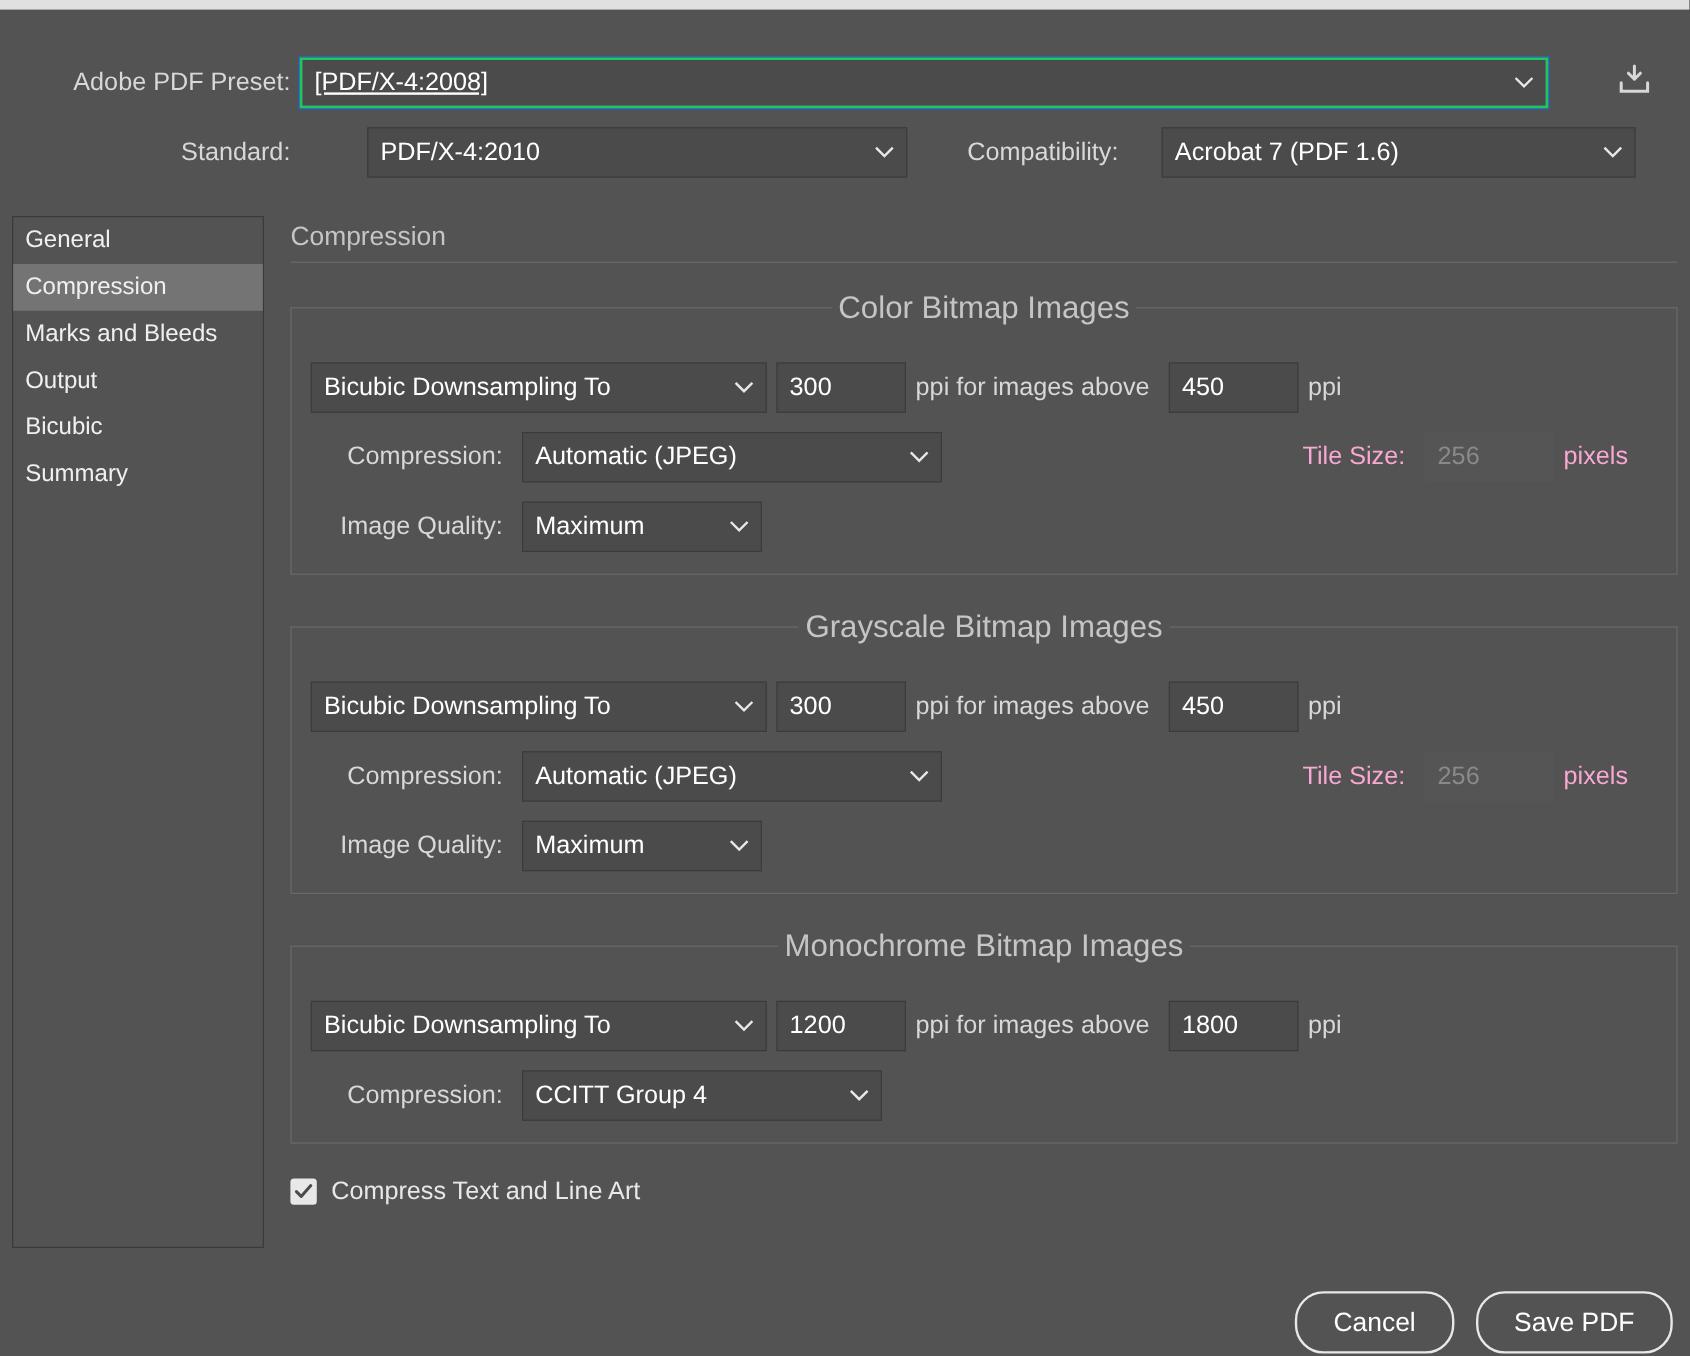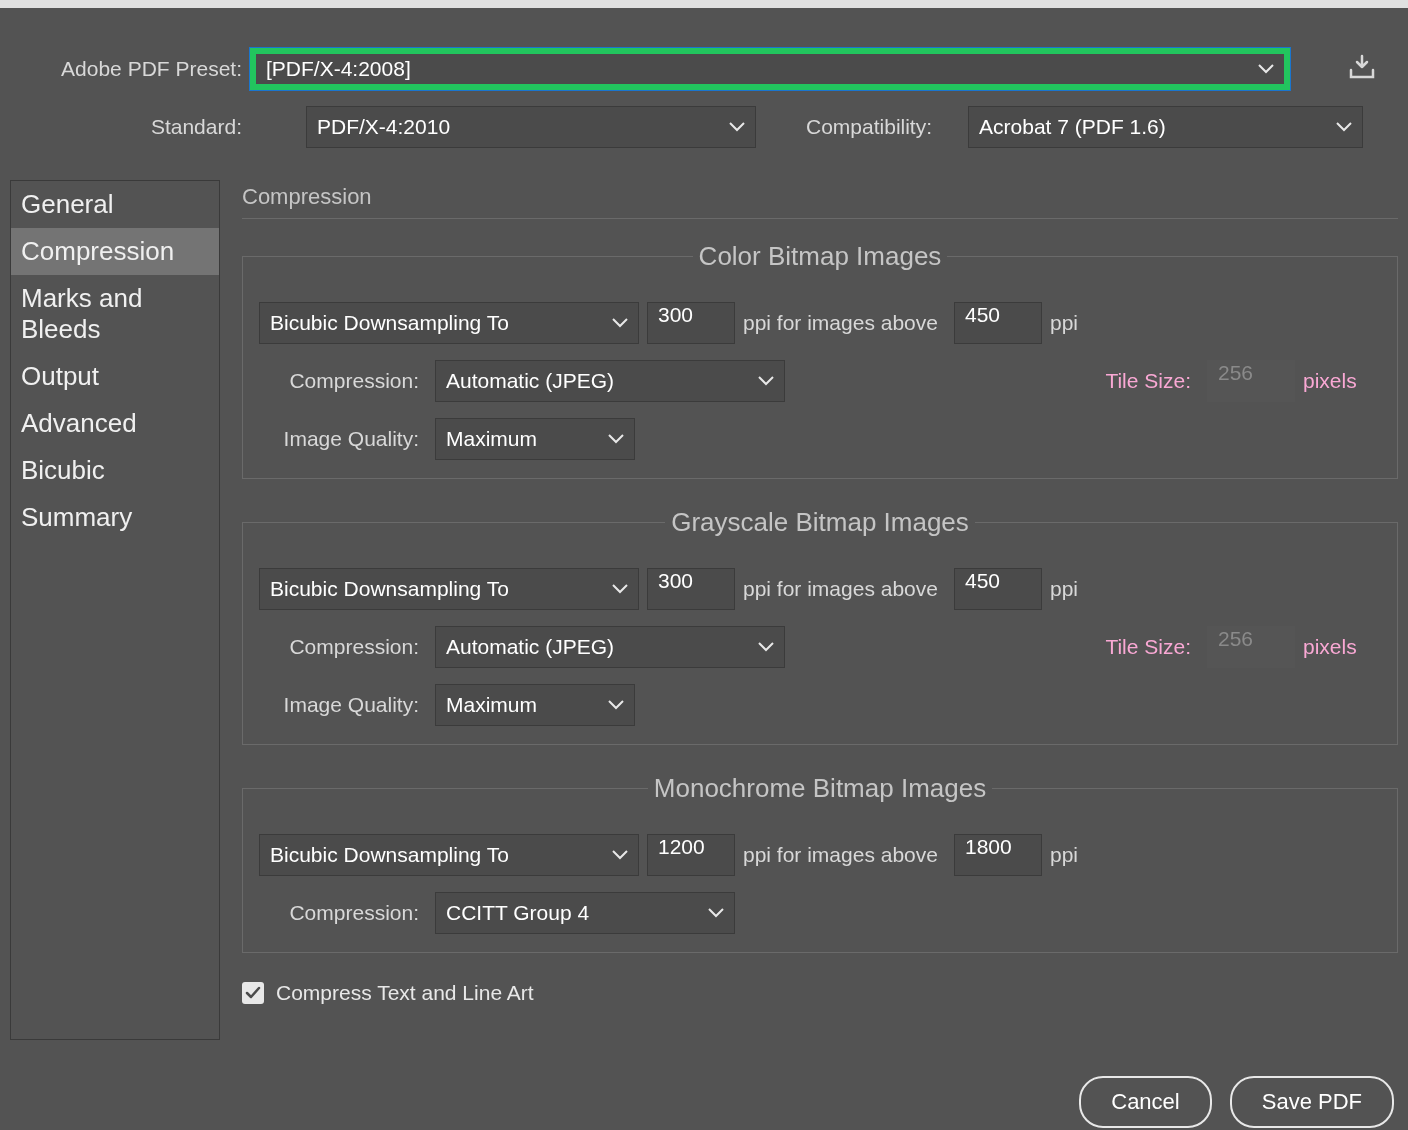--- a/index.html
+++ b/index.html
@@ -43,22 +43,23 @@
     border: 1px solid #3b3b3b;
     height: 42px;
     display: flex;
     align-items: center;
     padding: 0 10px;
     color: #fff;
     position: relative;
     box-sizing: border-box;
   }
   .select.focused {
-    border: 6px solid #22c55e;
+    border: 2px solid #22c55e;
     box-shadow: 0 0 0 1px #1a75cf;
+    text-decoration: underline;
   }
   .chevron {
     margin-left: auto;
     color: #e8e8e8;
   }
   .chevron svg { display:block; }
   .save-preset-icon {
     width: 44px;
     text-align: center;
     color: #d8d8d8;
@@ -69,21 +70,21 @@
   }
   .sidebar {
     width: 210px;
     border: 1px solid #3a3a3a;
     background: #535353;
     box-sizing: border-box;
     height: 860px;
   }
   .sidebar-item {
     padding: 8px 10px;
-    font-size: 26px;
+    font-size: 20px;
     color: #f0f0f0;
     cursor: default;
   }
   .sidebar-item.selected {
     background: #747474;
   }
   .main {
     flex: 1;
     padding-left: 22px;
     padding-right: 0;
@@ -113,22 +114,22 @@
     gap: 8px;
   }
   .input {
     background: #4b4b4b;
     border: 1px solid #3b3b3b;
     height: 42px;
     color: #fff;
     padding: 0 10px;
     box-sizing: border-box;
     display: flex;
-    align-items: flex-start;
-    width: 88px;
+    align-items: center;
+    width: 108px;
   }
   .input.disabled {
     color: #8a8a8a;
     background: #555555;
     border-color: #555555;
   }
   .muted {
     color: #f9a8d4;
   }
   .spacer {
@@ -216,21 +217,20 @@
     </div>
   </div>
 
   <div class="body-row">
 
     <div class="sidebar">
       <div class="sidebar-item"><span>General</span></div>
       <div class="sidebar-item selected"><span>Compression</span></div>
       <div class="sidebar-item"><span>Marks and Bleeds</span></div>
       <div class="sidebar-item"><span>Output</span></div>
-      <div class="sidebar-item"><span>Advanced</span></div>
       <div class="sidebar-item"><span>Bicubic</span></div>
       <div class="sidebar-item"><span>Summary</span></div>
     </div>
 
     <div class="main">
       <div class="section-title">Compression</div>
 
       <fieldset class="group">
         <legend>Color Bitmap Images</legend>
 

